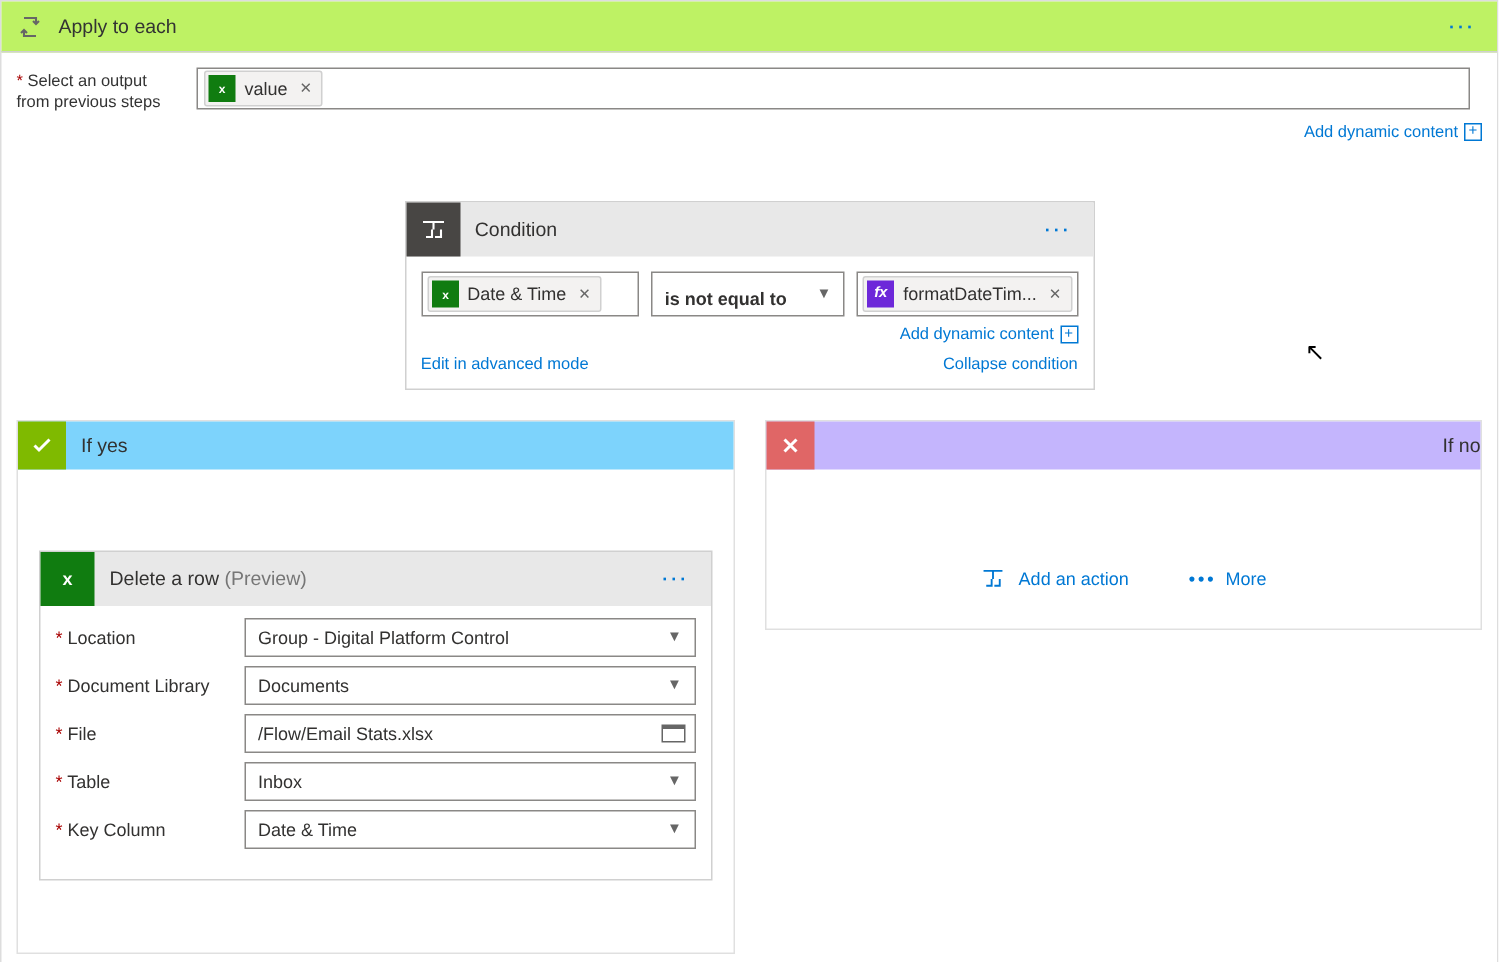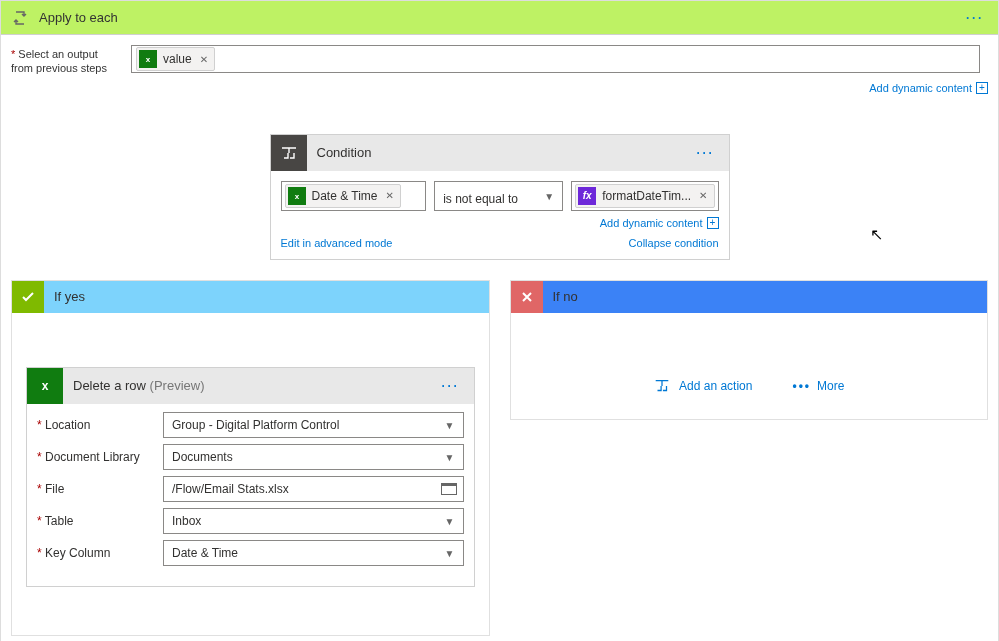--- a/index.html
+++ b/index.html
@@ -42,35 +42,35 @@
 
   
   .cond-wrap { display:flex; justify-content:center; padding: 30px 0 10px 0; }
   .cond-card { width: 460px; border:1px solid #d0d0d0; }
   .cond-header { display:flex; align-items:center; background:#e8e8e8; height:36px; padding: 0 10px 0 0;}
   .cond-icon { width:36px;height:36px;background:#484644;display:flex;align-items:center;justify-content:center;}
   .cond-title { margin-left:10px; font-size:13px; flex:1; }
   .cond-body { padding: 10px; }
   .cond-row1 { display:flex; gap:8px; align-items:center; margin-bottom:6px; }
   .cond-left { width:150px; height:30px; border:1px solid #8a8886; display:flex;align-items:center;padding:3px; }
-  .cond-op { width:132px; height:30px; border:1px solid #8a8886; display:flex;align-items:center;padding:7px 24px 0 8px; position:relative; font-size:12px; cursor:pointer;}
+  .cond-op { width:132px; height:30px; border:1px solid #8a8886; display:flex;align-items:center;padding:7px 24px 0 8px; position:relative; font-size:12px; cursor:pointer;font-weight:bold;}
   .chev { position:absolute; right:8px; top:50%; transform:translateY(-50%); color:#666; font-size:10px;}
   .cond-right { flex:1; height:30px; border:1px solid #8a8886; display:flex;align-items:center; padding:3px; }
   .cond-dyn { display:flex; justify-content:flex-end; margin-bottom:4px;}
   .cond-footer { display:flex; justify-content:space-between; padding: 4px 0 0 0;}
   .link { color:#0078d4; font-size:11px; cursor:pointer; }
 
   
   .branches { display:flex; gap:20px; padding: 10px 10px 20px 10px; align-items:flex-start;}
   .branch { flex:1; border:1px solid #e0e0e0; background:#fff; min-height:130px;}
   .branch-header { height:32px; display:flex; align-items:center; }
   .bh-icon { width:32px;height:32px;display:flex;align-items:center;justify-content:center;color:#fff;}
   .bh-yes { background:#7dd3fc; }
   .bh-yes .bh-icon { background:#7fba00;}
-  .bh-no  { background:#3b82f6; }
+  .bh-no  { background:#c4b5fd;justify-content:space-between; }
   .bh-no  .bh-icon { background:#e06666;}
   .bh-title { margin-left:10px; font-size:13px; }
   .branch-body { padding: 14px; }
 
   
   .action-card { border:1px solid #d0d0d0; margin-top: 40px; }
   .ac-header { display:flex;align-items:center;height:36px;background:#e8e8e8;padding:0 10px 0 0;}
   .ac-icon { width:36px;height:36px;background:#107c10;display:flex;align-items:center;justify-content:center;color:#fff;font-size:16px;}
   .ac-title { margin-left:10px; font-size:13px; flex:1;}
   .ac-title .preview { color:#767676; font-weight:normal;}

